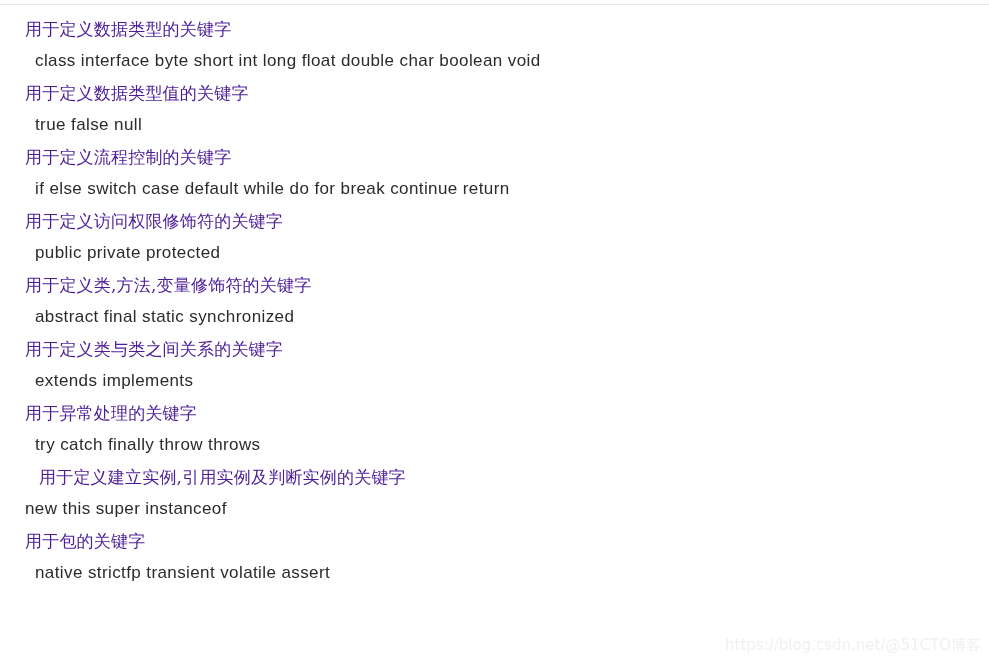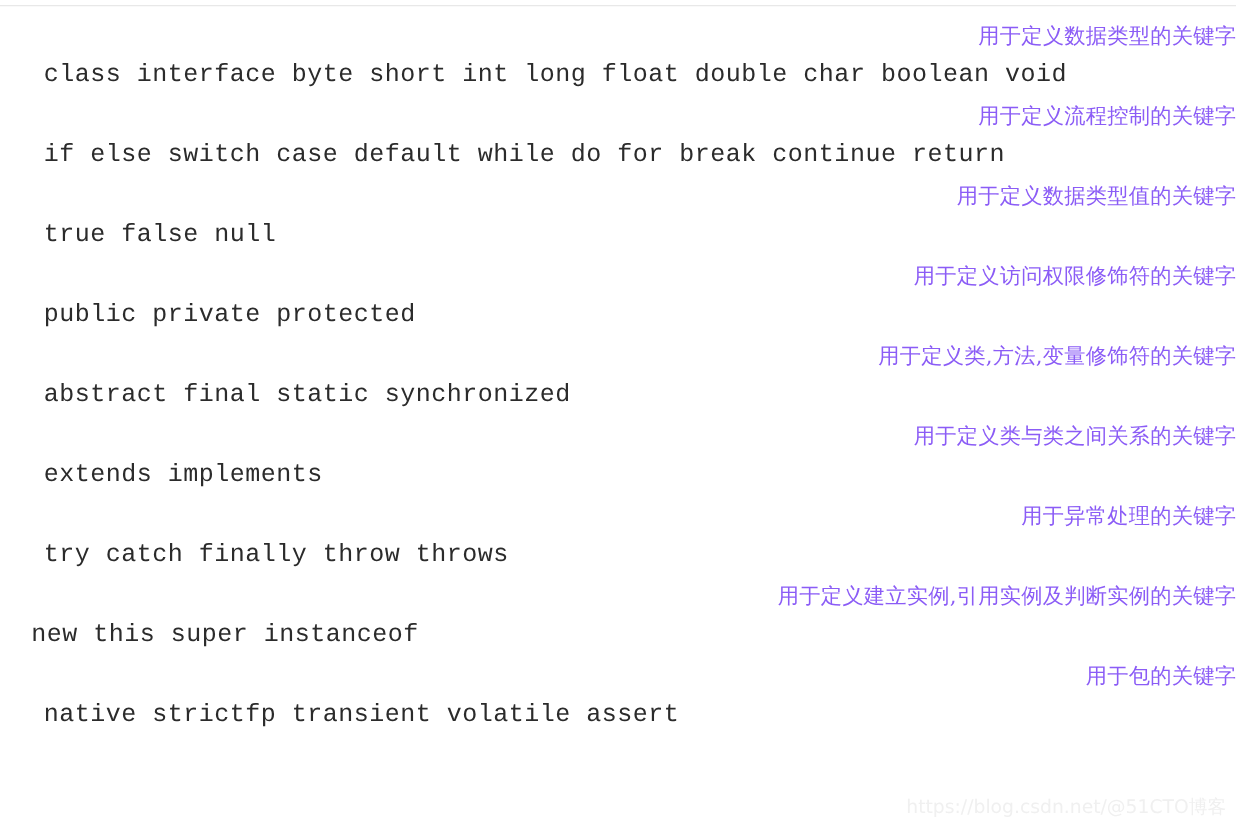--- a/index.html
+++ b/index.html
@@ -36,41 +36,40 @@
     box-sizing: border-box;
   }
 
   .block {
     display: block;
   }
 
   
   .heading {
     display: block;
-    color: #8b5cf6;
+    color: #4c1d95;
     font-family: "DejaVu Serif", "Liberation Serif", serif;
     font-size: 17px;
     line-height: 32px;
     height: 32px;
     white-space: pre;
     padding-left: 25px;
     letter-spacing: 0.2px;
-    text-align: right;
   }
   
   .heading.indented {
     padding-left: 39px;
   }
 
   
   .keywords {
     display: block;
     color: #2b2b2b;
-    font-family: Liberation Mono, monospace;
-    font-size: 20px;
+    font-family: Liberation Sans, sans-serif;
+    font-size: 17px;
     line-height: 32px;
     height: 32px;
     white-space: pre;
     padding-left: 35px;
     letter-spacing: 0.4px;
   }
   
   .keywords.flush {
     padding-left: 25px;
   }
@@ -94,26 +93,26 @@
 
 <div class="top-rule"></div>
 
 <div class="doc">
   <div id="sections-root">
       <div class="block">
         <span class="heading">用于定义数据类型的关键字</span>
         <span class="keywords">class interface byte short int long float double char boolean void</span>
       </div>
       <div class="block">
+        <span class="heading">用于定义数据类型值的关键字</span>
+        <span class="keywords">true false null</span>
+      </div>
+      <div class="block">
         <span class="heading">用于定义流程控制的关键字</span>
         <span class="keywords">if else switch case default while do for break continue return</span>
-      </div>
-      <div class="block">
-        <span class="heading">用于定义数据类型值的关键字</span>
-        <span class="keywords">true false null</span>
       </div>
       <div class="block">
         <span class="heading">用于定义访问权限修饰符的关键字</span>
         <span class="keywords">public private protected</span>
       </div>
       <div class="block">
         <span class="heading">用于定义类,方法,变量修饰符的关键字</span>
         <span class="keywords">abstract final static synchronized</span>
       </div>
       <div class="block">

